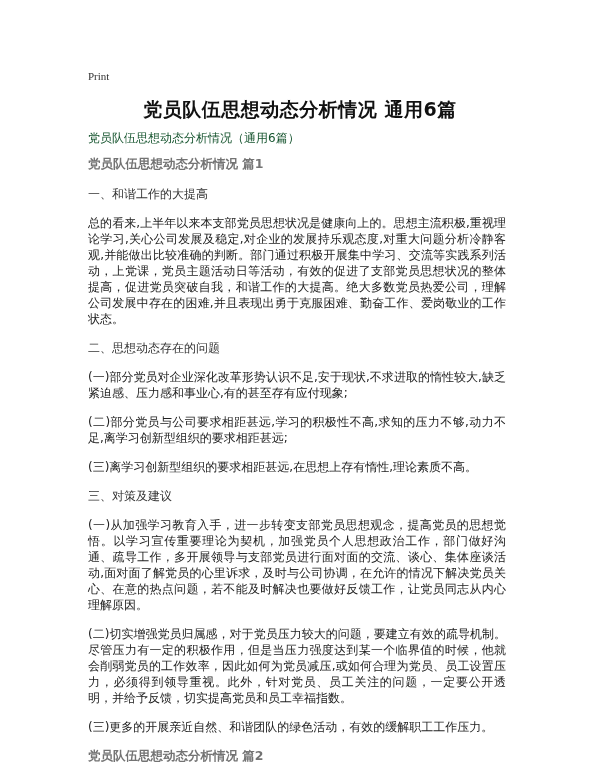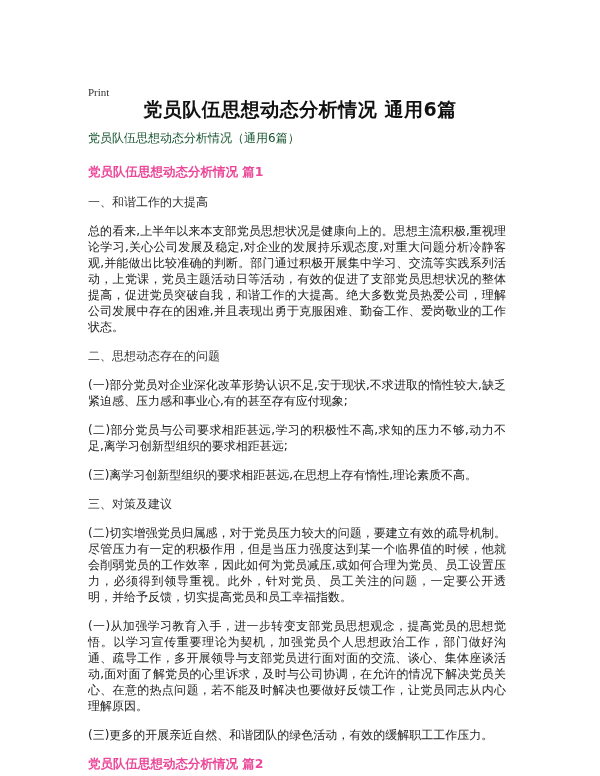--- a/index.html
+++ b/index.html
@@ -16,21 +16,21 @@
       font-family: "DejaVu Sans", "Liberation Sans", sans-serif;
     }
     .page {
       position: absolute;
       left: 88px;
       top: 0;
       width: 426px;
     }
     .print-label {
       position: absolute;
-      top: 86px;
+      top: 70px;
       left: 0;
       font-family: "Liberation Serif", "DejaVu Serif", serif;
       font-size: 11px;
       color: #333333;
     }
     .doc-title {
       position: absolute;
       top: 97px;
       left: -88px;
       width: 600px;
@@ -50,22 +50,22 @@
     }
     .content {
       position: absolute;
       top: 156px;
       left: 0;
       width: 426px;
     }
     .section-heading {
       font-size: 12.5px;
       font-weight: bold;
-      color: #ec4899;
-      margin: 8px 0 14px 0;
+      color: #737373;
+      margin: 0 0 14px 0;
       line-height: 16px;
     }
     .sub-heading {
       font-size: 12px;
       color: #333333;
       margin: 0 0 13px 0;
       line-height: 16px;
     }
     .para {
       font-size: 12px;
@@ -89,19 +89,19 @@
 
     <div class="sub-heading">一、和谐工作的大提高</div>
     <p class="para">总的看来,上半年以来本支部党员思想状况是健康向上的。思想主流积极,重视理论学习,关心公司发展及稳定,对企业的发展持乐观态度,对重大问题分析冷静客观,并能做出比较准确的判断。部门通过积极开展集中学习、交流等实践系列活动，上党课，党员主题活动日等活动，有效的促进了支部党员思想状况的整体提高，促进党员突破自我，和谐工作的大提高。绝大多数党员热爱公司，理解公司发展中存在的困难,并且表现出勇于克服困难、勤奋工作、爱岗敬业的工作状态。</p>
 
     <div class="sub-heading">二、思想动态存在的问题</div>
     <p class="para">(一)部分党员对企业深化改革形势认识不足,安于现状,不求进取的惰性较大,缺乏紧迫感、压力感和事业心,有的甚至存有应付现象;</p>
     <p class="para">(二)部分党员与公司要求相距甚远,学习的积极性不高,求知的压力不够,动力不足,离学习创新型组织的要求相距甚远;</p>
     <p class="para">(三)离学习创新型组织的要求相距甚远,在思想上存有惰性,理论素质不高。</p>
 
     <div class="sub-heading">三、对策及建议</div>
+    <p class="para">(一)从加强学习教育入手，进一步转变支部党员思想观念，提高党员的思想觉悟。以学习宣传重要理论为契机，加强党员个人思想政治工作，部门做好沟通、疏导工作，多开展领导与支部党员进行面对面的交流、谈心、集体座谈活动,面对面了解党员的心里诉求，及时与公司协调，在允许的情况下解决党员关心、在意的热点问题，若不能及时解决也要做好反馈工作，让党员同志从内心理解原因。</p>
     <p class="para">(二)切实增强党员归属感，对于党员压力较大的问题，要建立有效的疏导机制。尽管压力有一定的积极作用，但是当压力强度达到某一个临界值的时候，他就会削弱党员的工作效率，因此如何为党员减压,或如何合理为党员、员工设置压力，必须得到领导重视。此外，针对党员、员工关注的问题，一定要公开透明，并给予反馈，切实提高党员和员工幸福指数。</p>
-    <p class="para">(一)从加强学习教育入手，进一步转变支部党员思想观念，提高党员的思想觉悟。以学习宣传重要理论为契机，加强党员个人思想政治工作，部门做好沟通、疏导工作，多开展领导与支部党员进行面对面的交流、谈心、集体座谈活动,面对面了解党员的心里诉求，及时与公司协调，在允许的情况下解决党员关心、在意的热点问题，若不能及时解决也要做好反馈工作，让党员同志从内心理解原因。</p>
     <p class="para">(三)更多的开展亲近自然、和谐团队的绿色活动，有效的缓解职工工作压力。</p>
 
     <div class="section-heading">党员队伍思想动态分析情况 篇2</div>
   </div>
 </div>
 
 </body></html>

